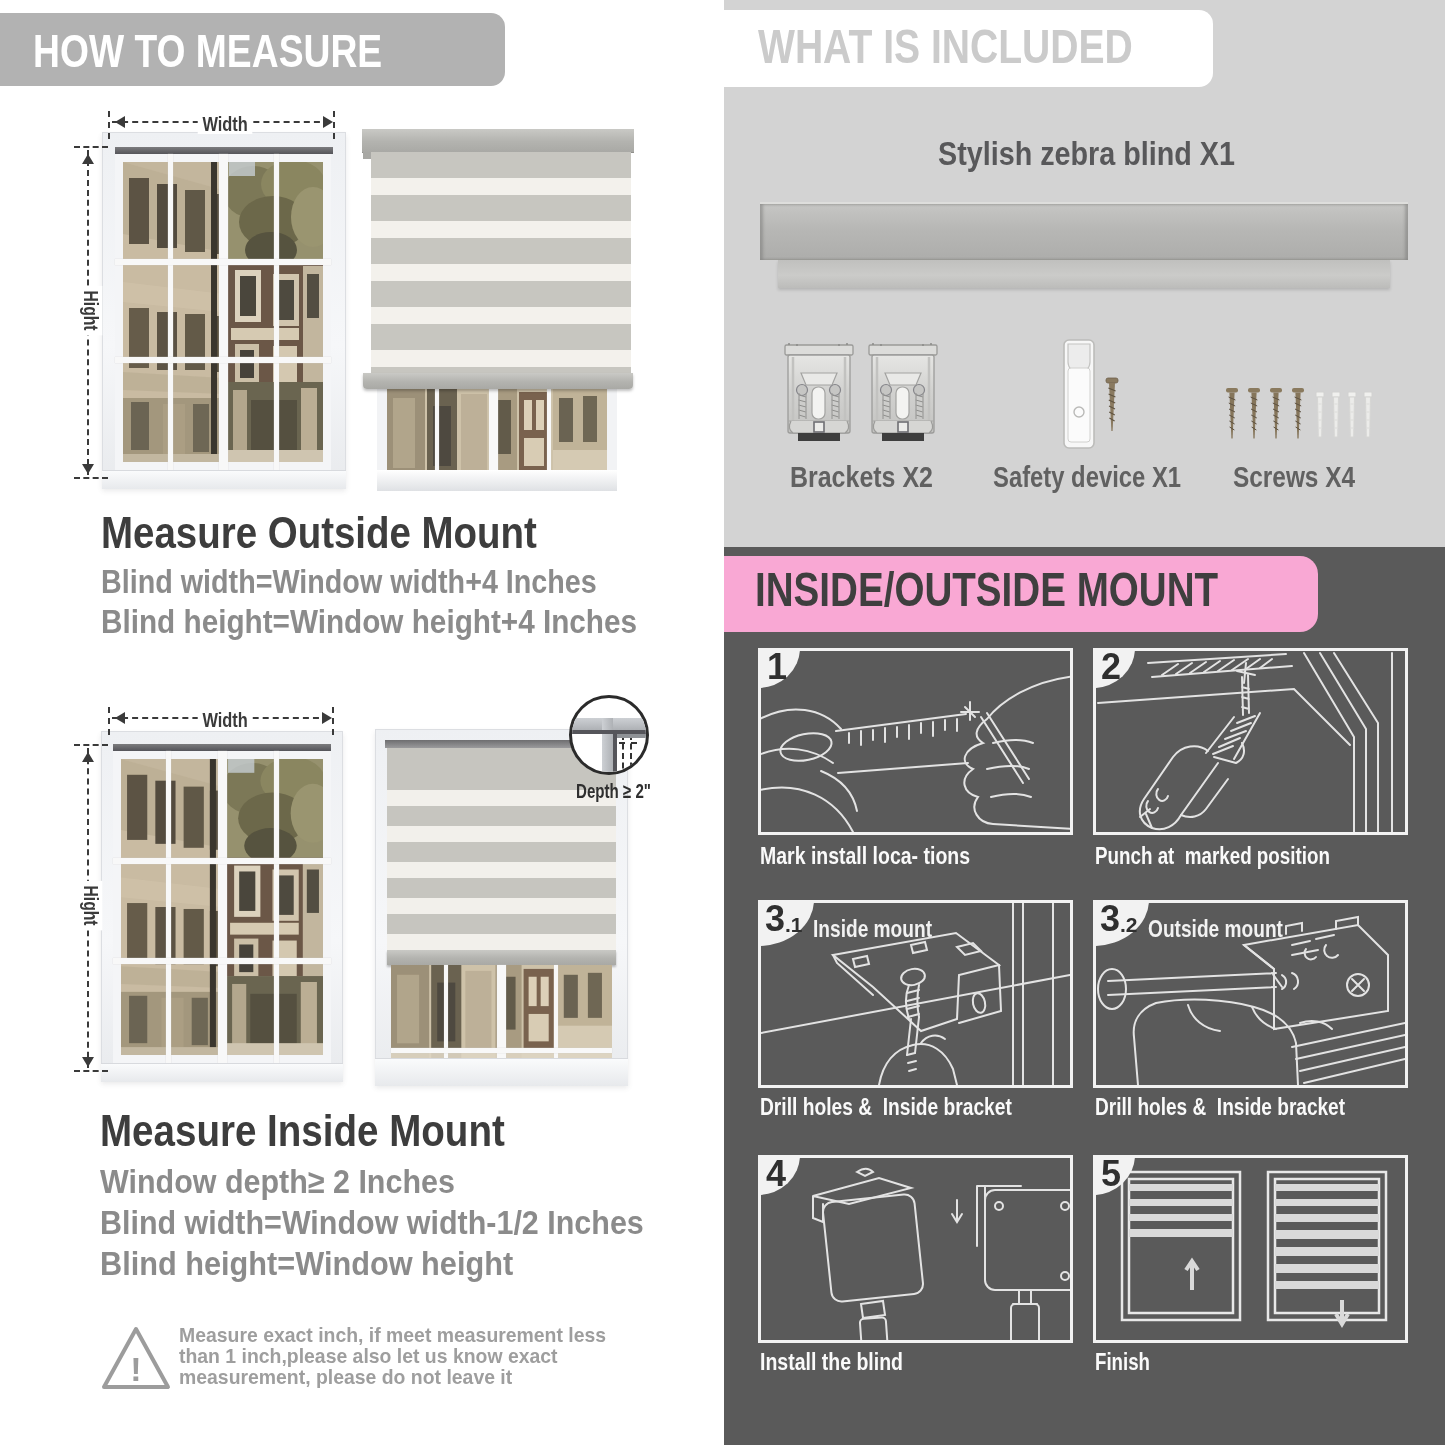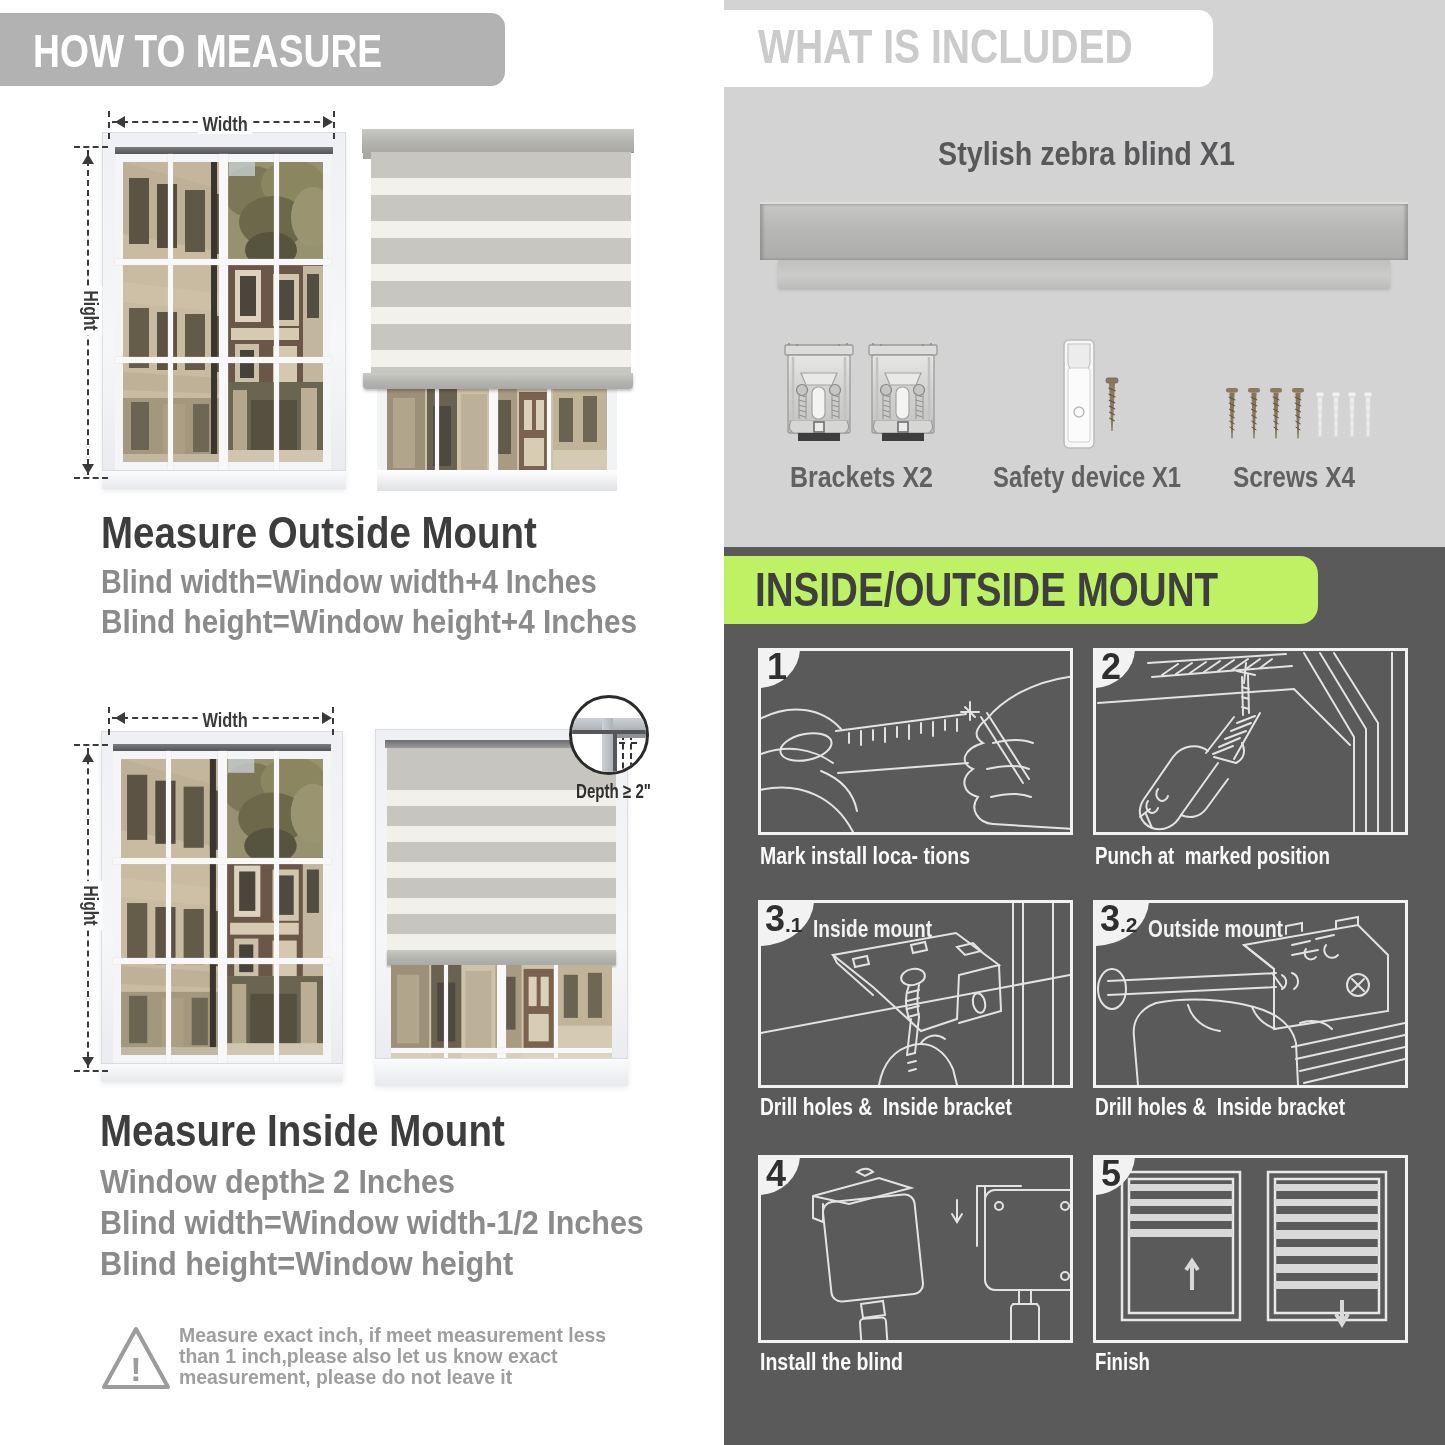--- a/index.html
+++ b/index.html
@@ -22,21 +22,21 @@
 .sill{position:absolute;background:linear-gradient(180deg,#fafbfc,#e7e9ec);border-top:1px solid #d8dade;}
 
 .brail{background:linear-gradient(180deg,#c9c9c5 0%,#b3b3af 55%,#a9a9a5 100%);}
 .stripes{background:repeating-linear-gradient(180deg,#c7c6c0 0px,#c7c6c0 26px,#f3f1ec 26px,#f3f1ec 43px);}
 .stripes2{background:repeating-linear-gradient(180deg,#f2f0eb 0px,#f2f0eb 16px,#c6c5bf 16px,#c6c5bf 36px);}
 
 #rgray{left:724px;top:0;width:721px;height:547px;background:#d3d3d3;}
 #rwhitebox{left:724px;top:10px;width:489px;height:77px;background:#fff;border-radius:0 14px 14px 0;}
 #rwhitebox span{position:absolute;left:34px;top:13px;font-size:48px;font-weight:bold;color:#cbcbcb;white-space:nowrap;display:inline-block;transform-origin:0 50%;line-height:1;}
 #rdark{left:724px;top:547px;width:721px;height:898px;background:#5a5a5a;}
-#rtitle{left:724px;top:556px;width:594px;height:68px;background:#bef264;border-radius:0 18px 18px 0;}
+#rtitle{left:724px;top:556px;width:594px;height:76px;background:#f9a8d4;border-radius:0 18px 18px 0;}
 #rtitle span{position:absolute;left:31px;top:10px;font-size:48px;font-weight:bold;color:#3f3f3f;white-space:nowrap;display:inline-block;transform-origin:0 50%;line-height:1;}
 .itemlab{font-size:30px;font-weight:bold;color:#616161;line-height:1;white-space:nowrap;transform-origin:0 50%;}
 
 .panel{position:absolute;border:3px solid #f2f2f2;background:#5a5a5a;}
 .cap{position:absolute;font-size:23px;font-weight:bold;color:#fafafa;line-height:1;white-space:nowrap;transform-origin:0 50%;}
 .bubble{position:absolute;left:-3px;top:-3px;background:#f2f2f2;color:#333;font-weight:bold;}
 </style>
 </head>
 <body>
 

